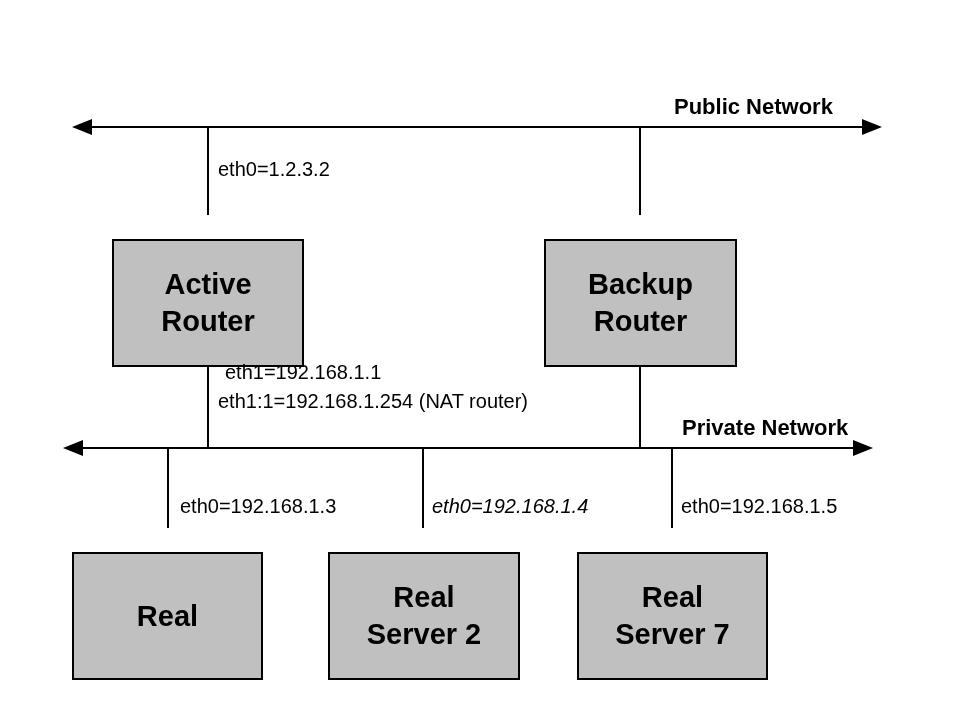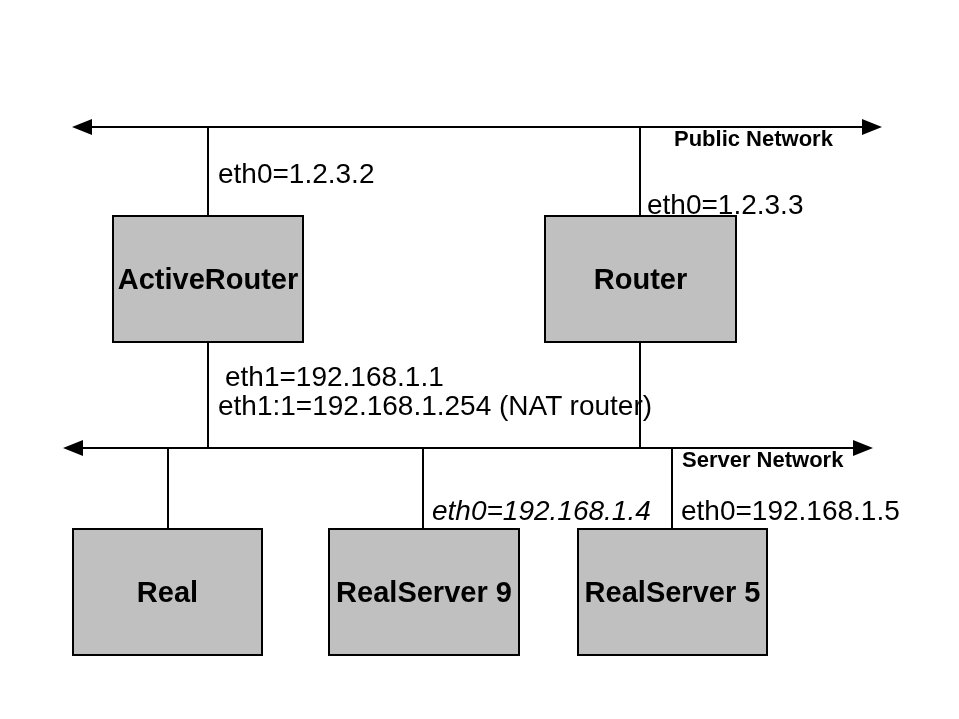--- a/index.html
+++ b/index.html
@@ -30,84 +30,85 @@
     border-bottom: 8px solid transparent;
   }
   .arrow.left  { border-right: 20px solid #000000; }
   .arrow.right { border-left: 20px solid #000000; }
   .node {
     position: absolute;
     box-sizing: border-box;
     background: #c0c0c0;
     border: 2px solid #000000;
     display: flex;
-    flex-direction: row;
+    flex-direction: column;
     align-items: center;
     justify-content: center;
     text-align: center;
     font-size: 29px;
     font-weight: bold;
     line-height: 37px;
+    margin-top: 24px;
   }
   .lbl {
     position: absolute;
-    font-size: 28px;
+    font-size: 20px;
     white-space: nowrap;
   }
   .netlbl {
     position: absolute;
     font-size: 22px;
     font-weight: bold;
     white-space: nowrap;
-    margin-top: 32px;
   }
 </style>
 </head>
 <body>
 
 <div class="canvas">
 
   <div class="arrow left" style="left:72px;  top:119px;"></div>
   <div class="hline" style="left:88px;  top:126px; width:778px;"></div>
   <div class="arrow right" style="left:862px; top:119px;"></div>
   <div class="netlbl" style="left:674px; top:94px;">Public Network</div>
 
   <div class="arrow left" style="left:63px;  top:440px;"></div>
   <div class="hline" style="left:79px;  top:447px; width:778px;"></div>
   <div class="arrow right" style="left:853px; top:440px;"></div>
-  <div class="netlbl" style="left:682px; top:415px;">Server Network</div>
+  <div class="netlbl" style="left:682px; top:415px;">Private Network</div>
 
   <div class="vline" style="left:207px; top:127px; height:88px;"></div>
   <div class="vline" style="left:207px; top:343px; height:105px;"></div>
   <div class="vline" style="left:639px; top:127px; height:88px;"></div>
   <div class="vline" style="left:639px; top:343px; height:105px;"></div>
   <div class="vline" style="left:167px; top:448px; height:80px;"></div>
   <div class="vline" style="left:422px; top:448px; height:80px;"></div>
   <div class="vline" style="left:671px; top:448px; height:80px;"></div>
 
   <div class="node" style="left:112px; top:215px; width:192px; height:128px;">
     <div>Active</div>
     <div>Router</div>
   </div>
   <div class="node" style="left:544px; top:215px; width:193px; height:128px;">
+    <div>Backup</div>
     <div>Router</div>
   </div>
 
   <div class="node" style="left:72px; top:528px; width:191px; height:128px;">
     <div>Real</div>
   </div>
   <div class="node" style="left:328px; top:528px; width:192px; height:128px;">
     <div>Real</div>
-    <div>Server 9</div>
+    <div>Server 2</div>
   </div>
   <div class="node" style="left:577px; top:528px; width:191px; height:128px;">
     <div>Real</div>
-    <div>Server 5</div>
+    <div>Server 7</div>
   </div>
 
   <div class="lbl" style="left:218px; top:158px;">eth0=1.2.3.2</div>
-  <div class="lbl" style="left:647px; top:189px;">eth0=1.2.3.3</div>
   <div class="lbl" style="left:225px; top:361px;">eth1=192.168.1.1</div>
   <div class="lbl" style="left:218px; top:390px;">eth1:1=192.168.1.254 (NAT router)</div>
+  <div class="lbl" style="left:180px; top:495px;">eth0=192.168.1.3</div>
   <div class="lbl" style="left:432px; top:495px;font-style:italic;">eth0=192.168.1.4</div>
   <div class="lbl" style="left:681px; top:495px;">eth0=192.168.1.5</div>
 
 </div>
 
 </body></html>

